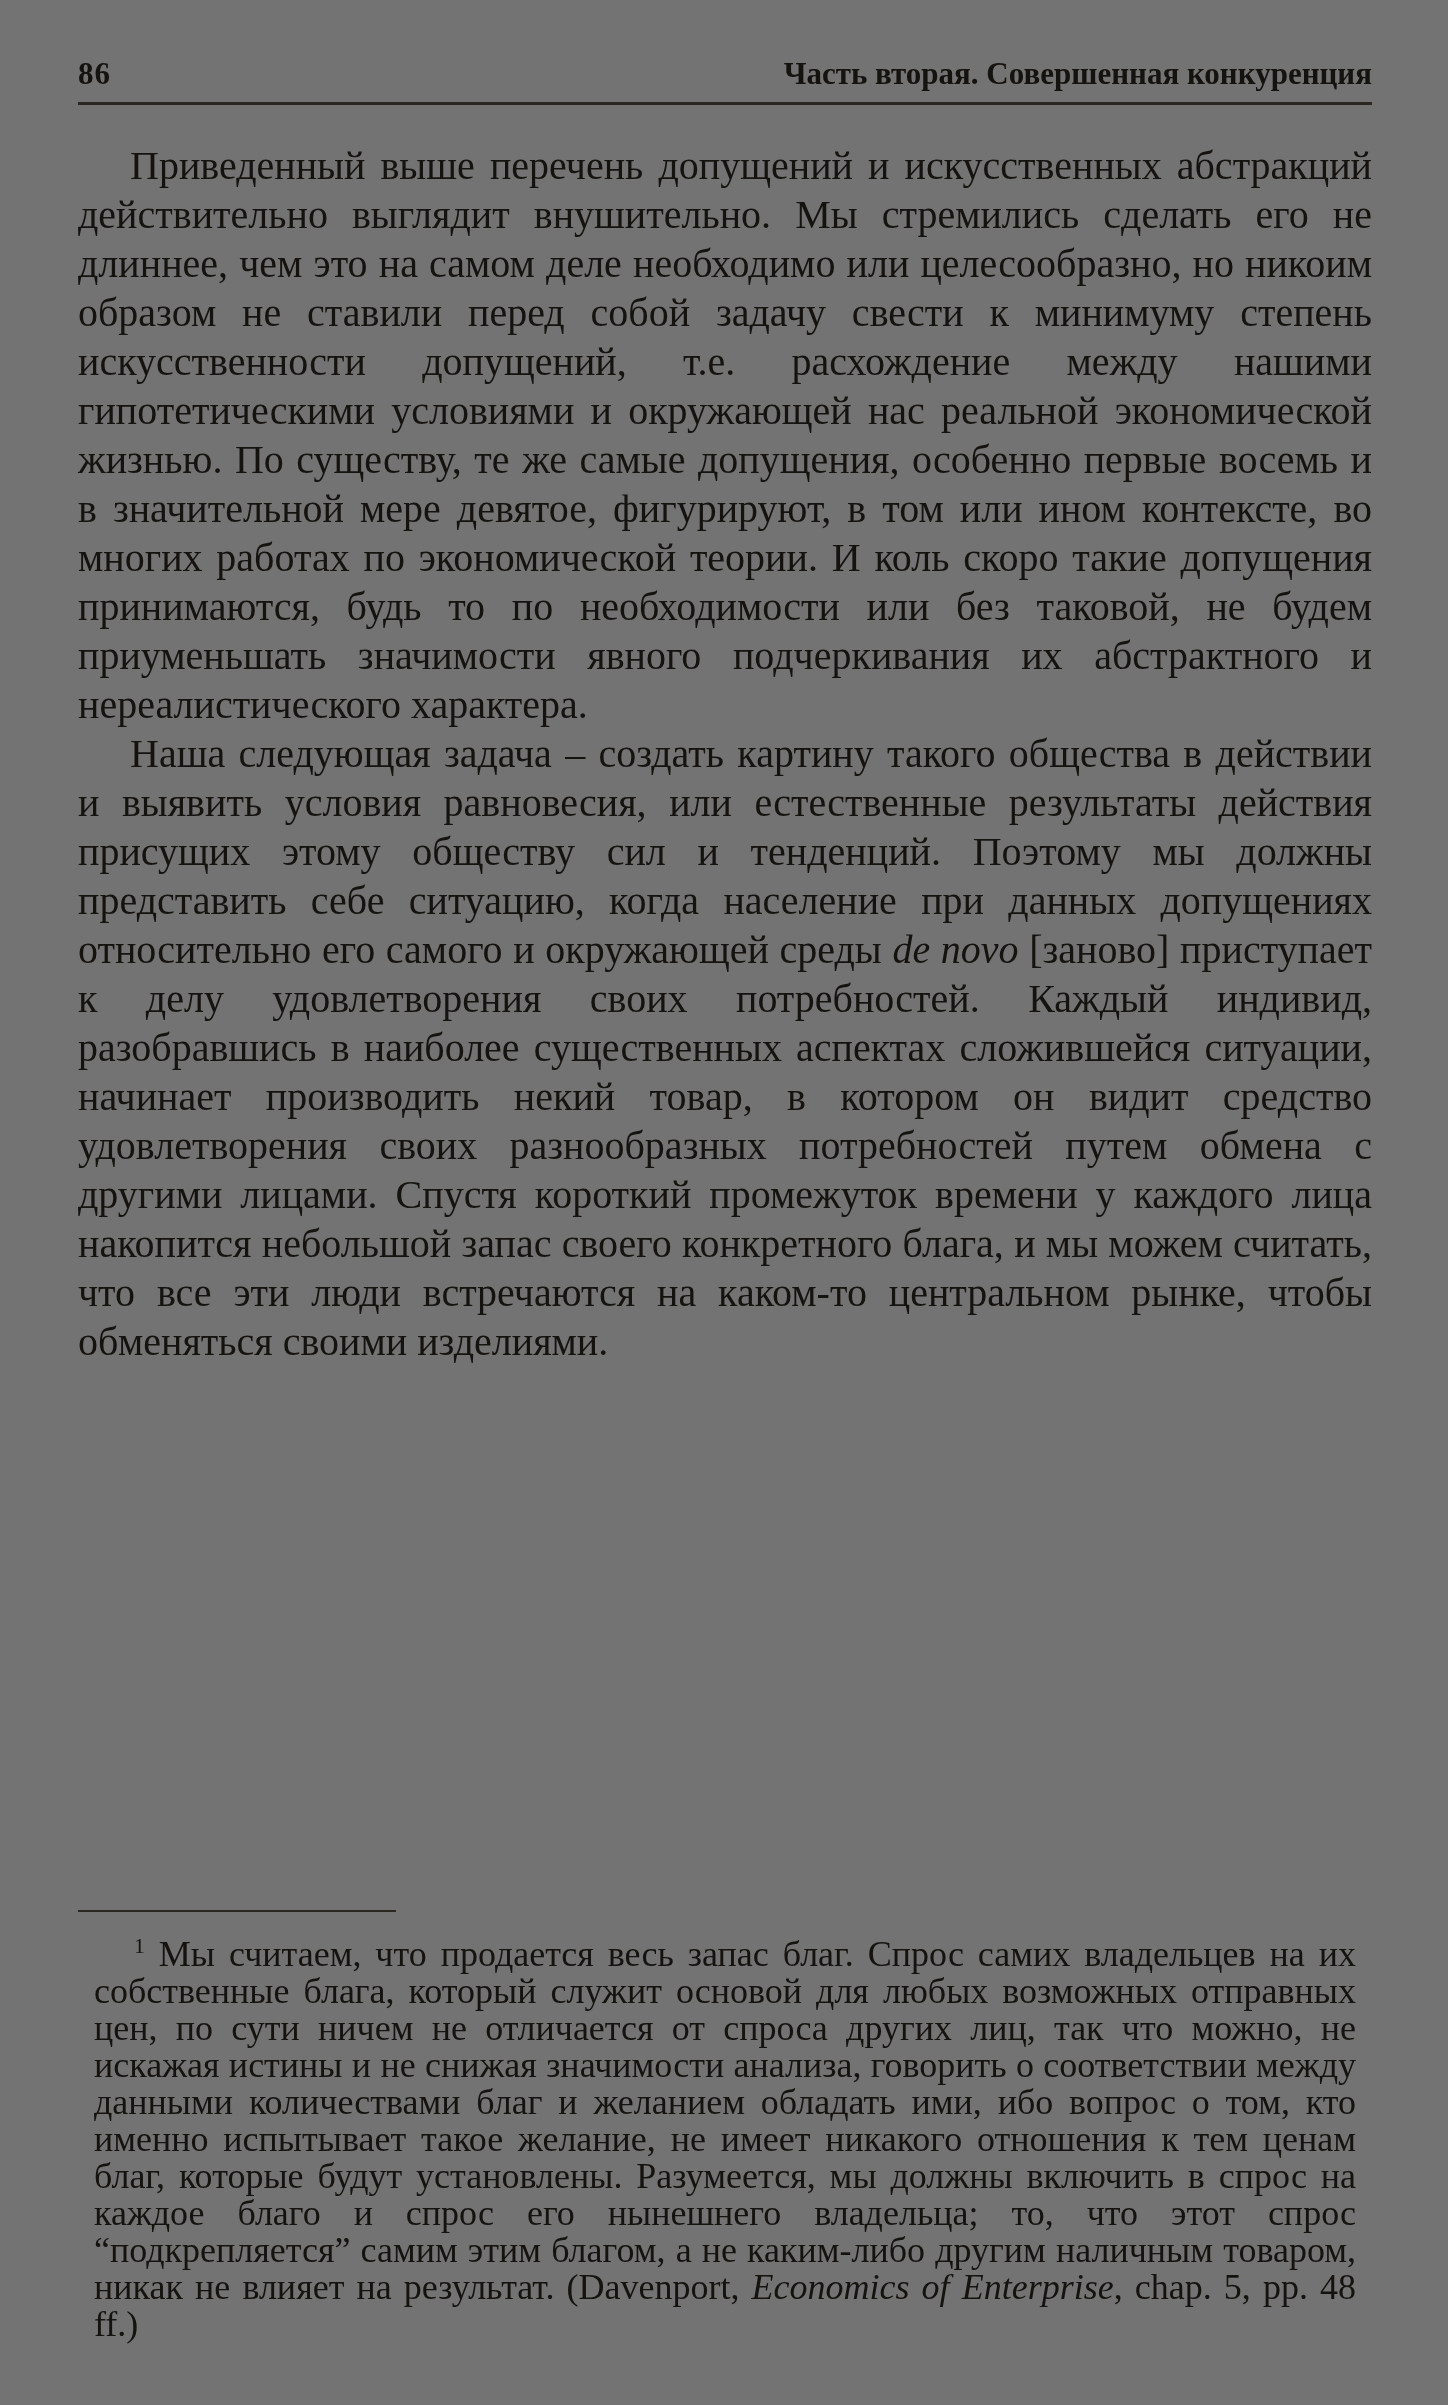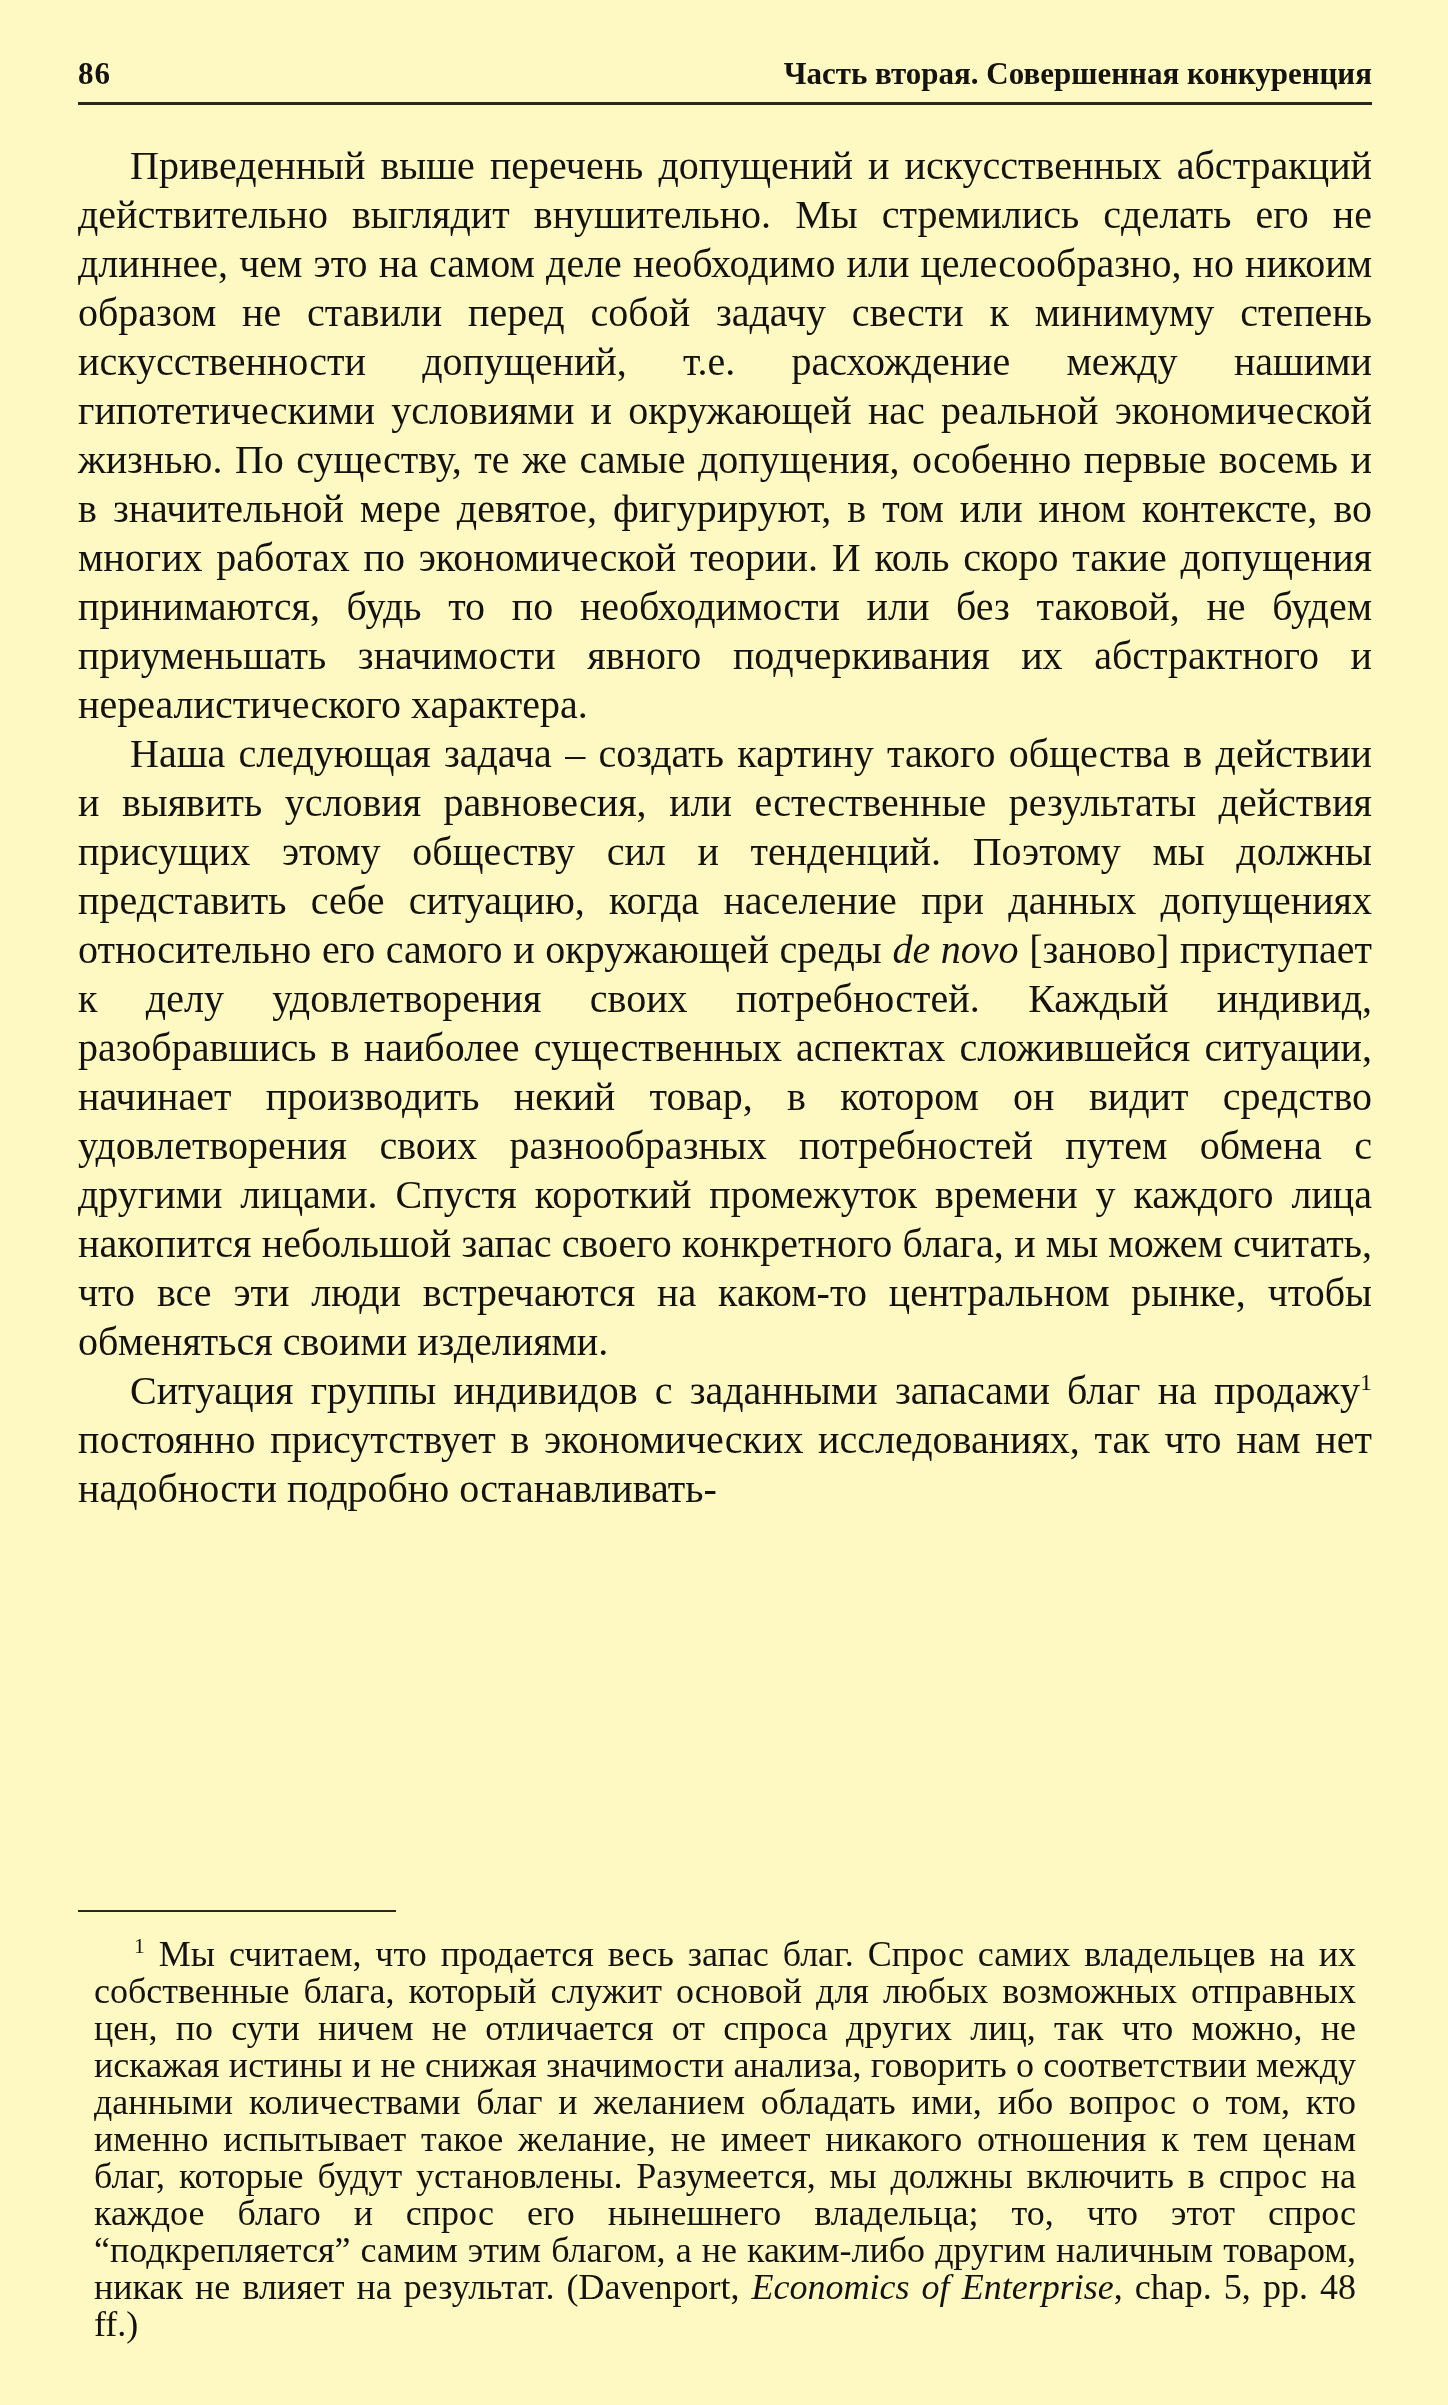--- a/index.html
+++ b/index.html
@@ -10,21 +10,21 @@
   body {
     width: 1448px;
     height: 2405px;
     font-family: "Liberation Serif", "DejaVu Serif", serif;
     color: #151310;
   }
   .page {
     box-sizing: border-box;
     width: 1448px;
     height: 2405px;
-    background: #fef9c3;
+    background: #737373;
     padding: 56px 76px 46px 78px;
     display: flex;
     flex-direction: column;
   }
   .running-head {
     display: flex;
     justify-content: space-between;
     align-items: baseline;
     font-size: 31px;
     font-weight: bold;
@@ -87,21 +87,20 @@
   <header class="running-head">
     <span class="page-num">86</span>
     <span class="running-title">Часть вторая. Совершенная конкуренция</span>
   </header>
 
   <div class="head-rule"></div>
 
   <main class="body-text">
     <p class="para">Приведенный выше перечень допущений и искусственных абстракций действительно выглядит внушительно. Мы стремились сделать его не длиннее, чем это на самом деле необходимо или целесообразно, но никоим образом не ставили перед собой задачу свести к минимуму степень искусственности допущений, т.е. расхождение между нашими гипотетическими условиями и окружающей нас реальной экономической жизнью. По существу, те же самые допущения, особенно первые восемь и в значительной мере девятое, фигурируют, в том или ином контексте, во многих работах по экономической теории. И коль скоро такие допущения принимаются, будь то по необходимости или без таковой, не будем приуменьшать значимости явного подчеркивания их абстрактного и нереалистического характера.</p>
     <p class="para"><span>Наша следующая задача – создать картину такого общества в действии и выявить условия равновесия, или естественные результаты действия присущих этому обществу сил и тенденций. Поэтому мы должны представить себе ситуацию, когда население при данных допущениях относительно его самого и окружающей среды </span><em>de novo</em><span> [заново] приступает к делу удовлетворения своих потребностей. Каждый индивид, разобравшись в наиболее существенных аспектах сложившейся ситуации, начинает производить некий товар, в котором он видит средство удовлетворения своих разнообразных потребностей путем обмена с другими лицами. Спустя короткий промежуток времени у каждого лица накопится небольшой запас своего конкретного блага, и мы можем считать, что все эти люди встречаются на каком-то центральном рынке, чтобы обменяться своими изделиями.</span></p>
-    <p class="para"><span>Ситуация группы индивидов с заданными запасами благ на продажу</span><sup class="fn-ref">1</sup><span> постоянно присутствует в экономических исследованиях, так что нам нет надобности подробно останавливать-</span></p>
   </main>
 
   <footer class="footnote-area">
     <div class="fn-rule"></div>
     <p class="footnote"><sup class="fn-marker">1</sup><span> Мы считаем, что продается весь запас благ. Спрос самих владельцев на их собственные блага, который служит основой для любых возможных отправных цен, по сути ничем не отличается от спроса других лиц, так что можно, не искажая истины и не снижая значимости анализа, говорить о соответствии между данными количествами благ и желанием обладать ими, ибо вопрос о том, кто именно испытывает такое желание, не имеет никакого отношения к тем ценам благ, которые будут установлены. Разумеется, мы должны включить в спрос на каждое благо и спрос его нынешнего владельца; то, что этот спрос “подкрепляется” самим этим благом, а не каким-либо другим наличным товаром, никак не влияет на результат. (Davenport, </span><em>Economics of Enterprise</em><span>, chap. 5, pp. 48 ff.)</span></p>
   </footer>
 
 </div>
 
 </body></html>

